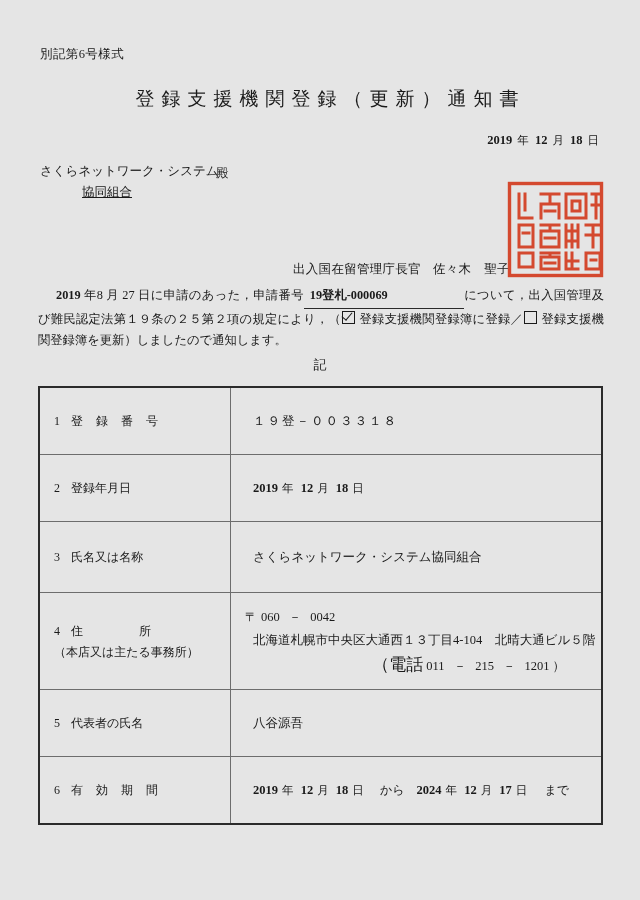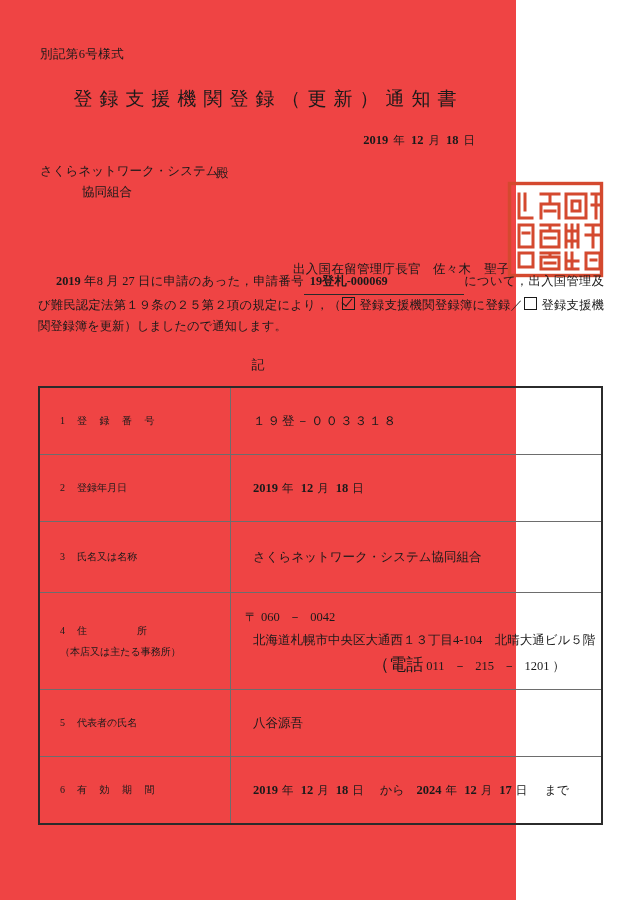--- a/index.html
+++ b/index.html
@@ -11,23 +11,23 @@
     width: 640px;
     height: 900px;
     position: relative;
     font-family: "Liberation Serif", "DejaVu Serif", serif;
     color: #1a1a1a;
     overflow: hidden;
   }
   .page {
     position: absolute;
     inset: 0;
-    width: 516px;
+    width: 640px;
     height: 900px;
-    background: #ef4444;
+    background: #e5e5e5;
   }
 
   
   .form-no {
     position: absolute;
     left: 40px;
     top: 46px;
     font-size: 12.5px;
     letter-spacing: .4px;
   }
@@ -59,21 +59,21 @@
   
   .addressee {
     position: absolute;
     left: 40px;
     top: 161px;
     font-size: 12.5px;
     line-height: 21px;
     white-space: nowrap;
   }
   .addressee .line1 { display: block; }
-  .addressee .line2 { display: block; padding-left: 42px; }
+  .addressee .line2 { display: block; padding-left: 42px; text-decoration: underline; }
   .addressee .suffix {
     position: absolute;
     left: 176px;
     top: 2px;
     font-size: 12.5px;
   }
 
   
   .issuer {
     position: absolute;
@@ -93,21 +93,21 @@
     top: 181px;
     width: 97px;
     height: 97px;
   }
   .seal svg { display: block; }
 
   
   .body-par {
     position: absolute;
     left: 38px;
-    top: 271px;
+    top: 285px;
     width: 566px;
     font-size: 12.3px;
     line-height: 21.5px;
     text-align: justify;
   }
   .body-par .indent { display: inline-block; width: 18px; }
   .body-par .b { font-weight: bold; }
   .appno {
     display: inline-block;
     border-bottom: 1px solid #2a2a2a;
@@ -161,22 +161,22 @@
     vertical-align: middle;
     padding: 0;
   }
   .tbl .outer-l { border-left: 2px solid #2b2b2b; }
   .tbl .outer-r { border-right: 2px solid #2b2b2b; }
   .tbl tr:first-child td { border-top: 2px solid #2b2b2b; }
   .tbl tr:last-child td { border-bottom: 2px solid #2b2b2b; }
 
   .c-label { width: 190px; }
   .lab {
-    font-size: 10px;
-    padding: 0 0 0 20px;
+    font-size: 12px;
+    padding: 0 0 0 14px;
     line-height: 18px;
     white-space: nowrap;
   }
   .lab .idx { display: inline-block; width: 17px; }
   .lab .sp { letter-spacing: 5px; }
   .lab .sub { display: block; padding-left: 0; margin-top: 3px; }
 
   .val {
     font-size: 12.5px;
     padding-left: 22px;

